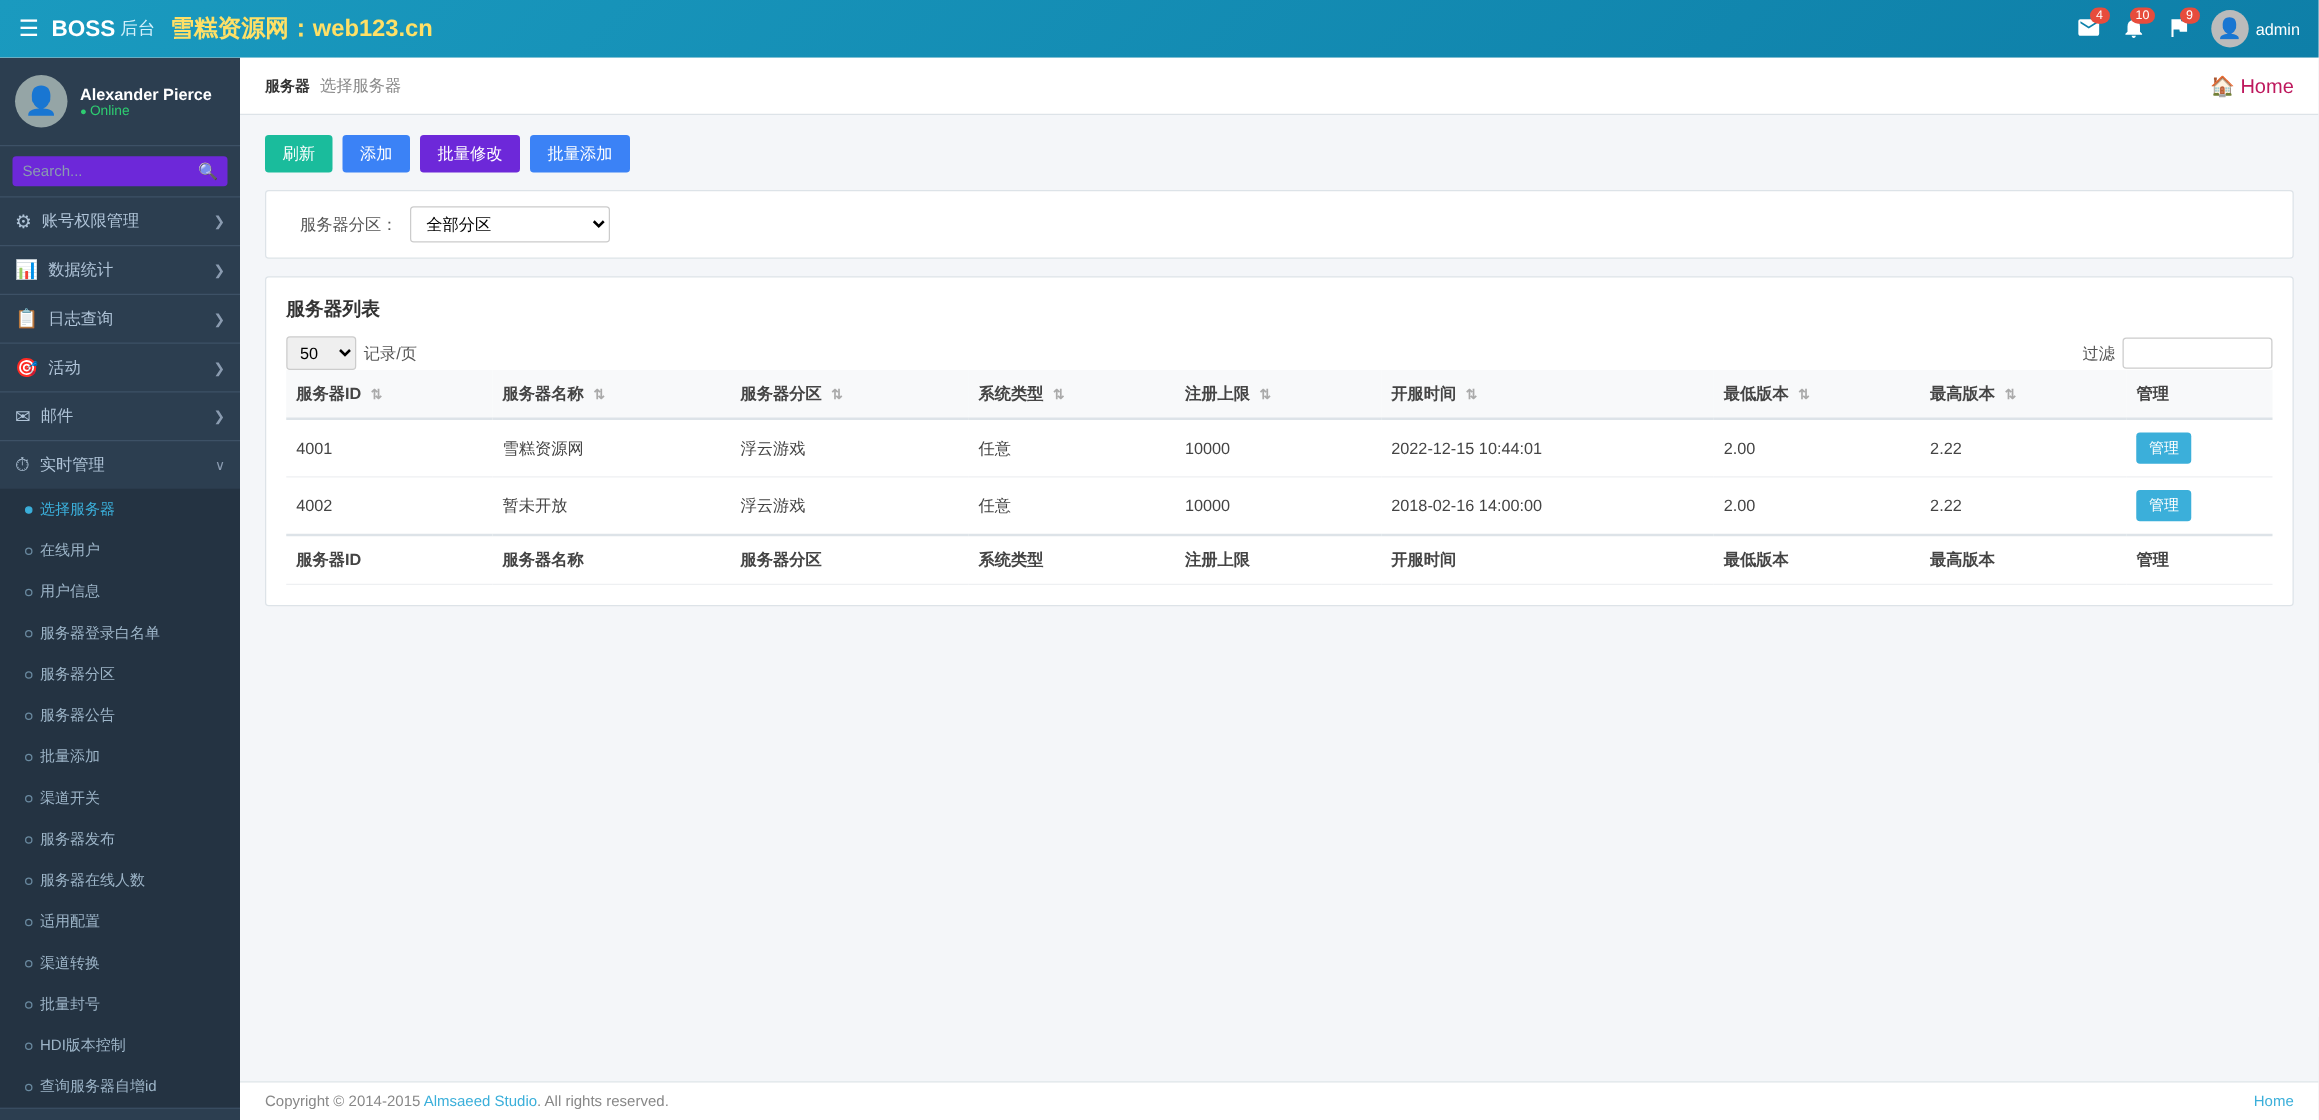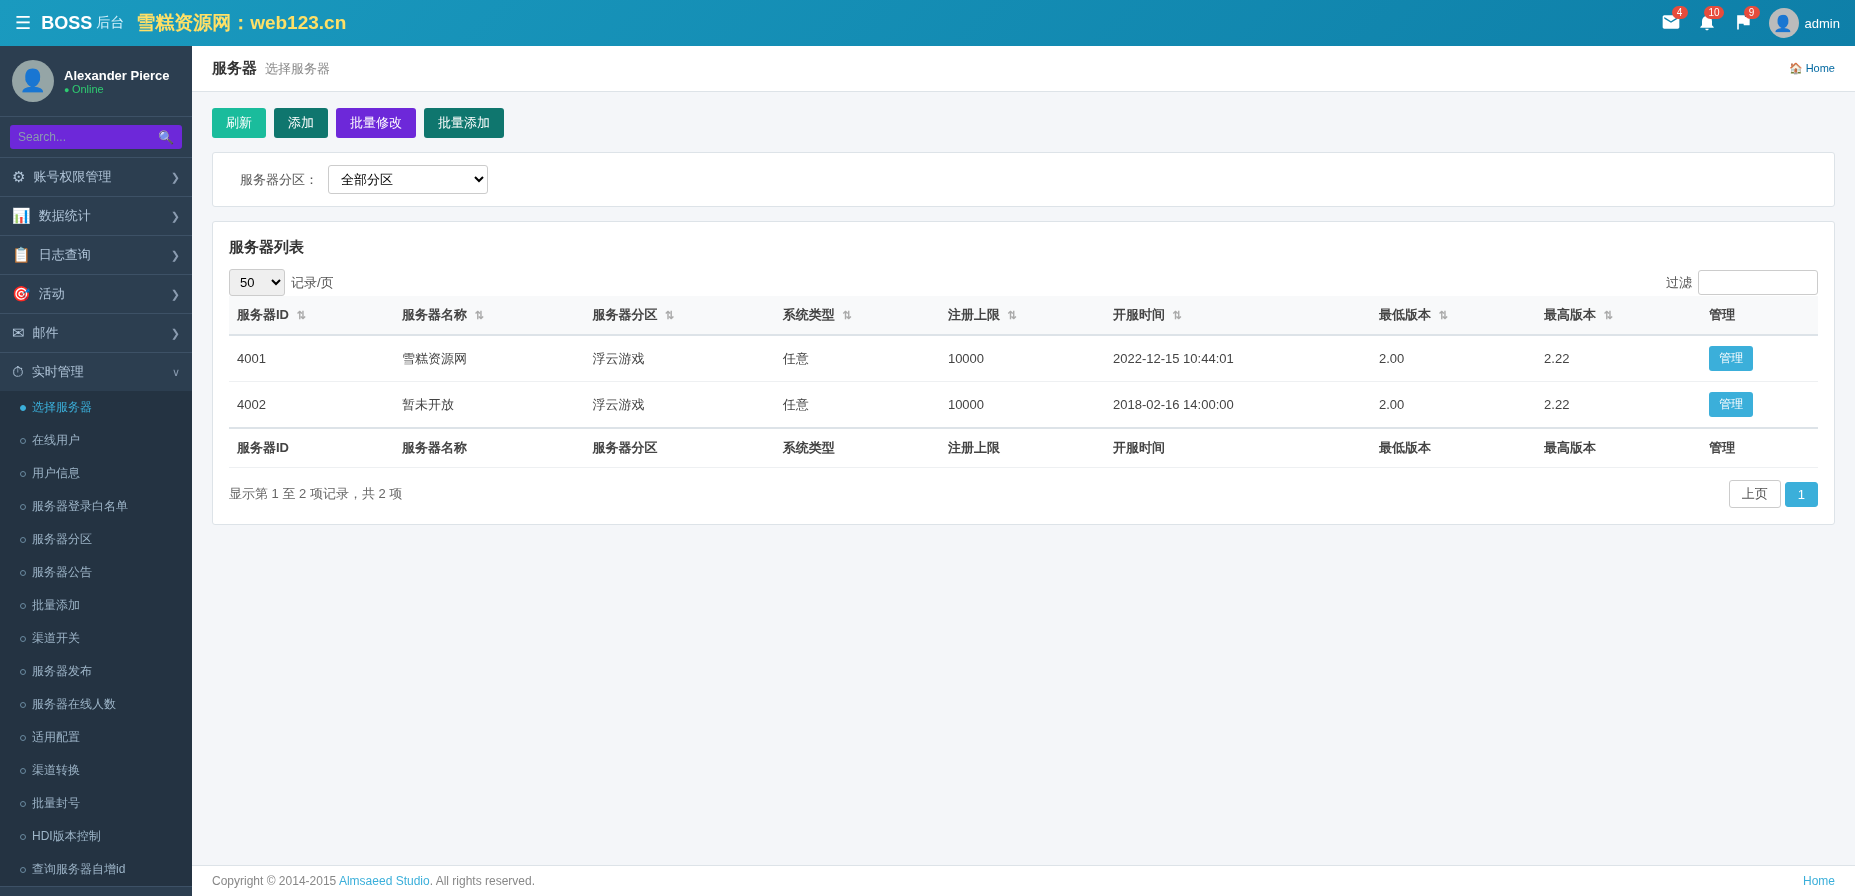--- a/index.html
+++ b/index.html
@@ -208,32 +208,32 @@
       align-items: center;
       border-bottom: 1px solid #dde3e8;
       flex-shrink: 0;
     }
     .content-header .page-title-area {
       display: flex;
       align-items: baseline;
       gap: 8px;
     }
     .content-header .page-title {
-      font-size: 15px;
+      font-size: 12px;
       font-weight: bold;
       color: #333;
     }
     .content-header .page-subtitle {
       font-size: 13px;
       color: #888;
     }
     .content-header .home-link {
       margin-left: auto;
-      font-size: 11px;
-      color: #0369a1;
+      font-size: 16px;
+      color: #be185d;
       display: flex;
       align-items: center;
       gap: 4px;
       cursor: pointer;
       text-decoration: none;
     }
 
     .content-body {
       flex: 1;
       padding: 16px 20px;
@@ -249,21 +249,21 @@
     }
     .btn {
       padding: 6px 14px;
       border: none;
       border-radius: 3px;
       cursor: pointer;
       font-size: 13px;
       font-family: inherit;
     }
     .btn-cyan { background: #1abc9c; color: #fff; }
-    .btn-blue { background: #0f766e; color: #fff; }
+    .btn-blue { background: #3b82f6; color: #fff; }
     .btn-orange { background: #6d28d9; color: #fff; }
     .btn-manage { background: #3bafda; color: #fff; padding: 4px 10px; font-size: 12px; }
 
     
     .filter-bar {
       background: #fff;
       border: 1px solid #dde3e8;
       border-radius: 3px;
       padding: 12px 27px;
       margin-bottom: 14px;
@@ -684,27 +684,20 @@
               <td>系统类型</td>
               <td>注册上限</td>
               <td>开服时间</td>
               <td>最低版本</td>
               <td>最高版本</td>
               <td>管理</td>
             </tr>
           </tfoot>
         </table>
 
-        <div class="pagination-area">
-          <div class="pagination-info">显示第 1 至 2 项记录，共 2 项</div>
-          <div class="pagination-btns">
-            <button class="page-btn">上页</button>
-            <button class="page-btn active">1</button>
-          </div>
-        </div>
       </div>
 
     </div>
 
     <div class="footer">
       <span>Copyright © 2014-2015 <a>Almsaeed Studio</a>. All rights reserved.</span>
       <a>Home</a>
     </div>
   </div>
 </div>

